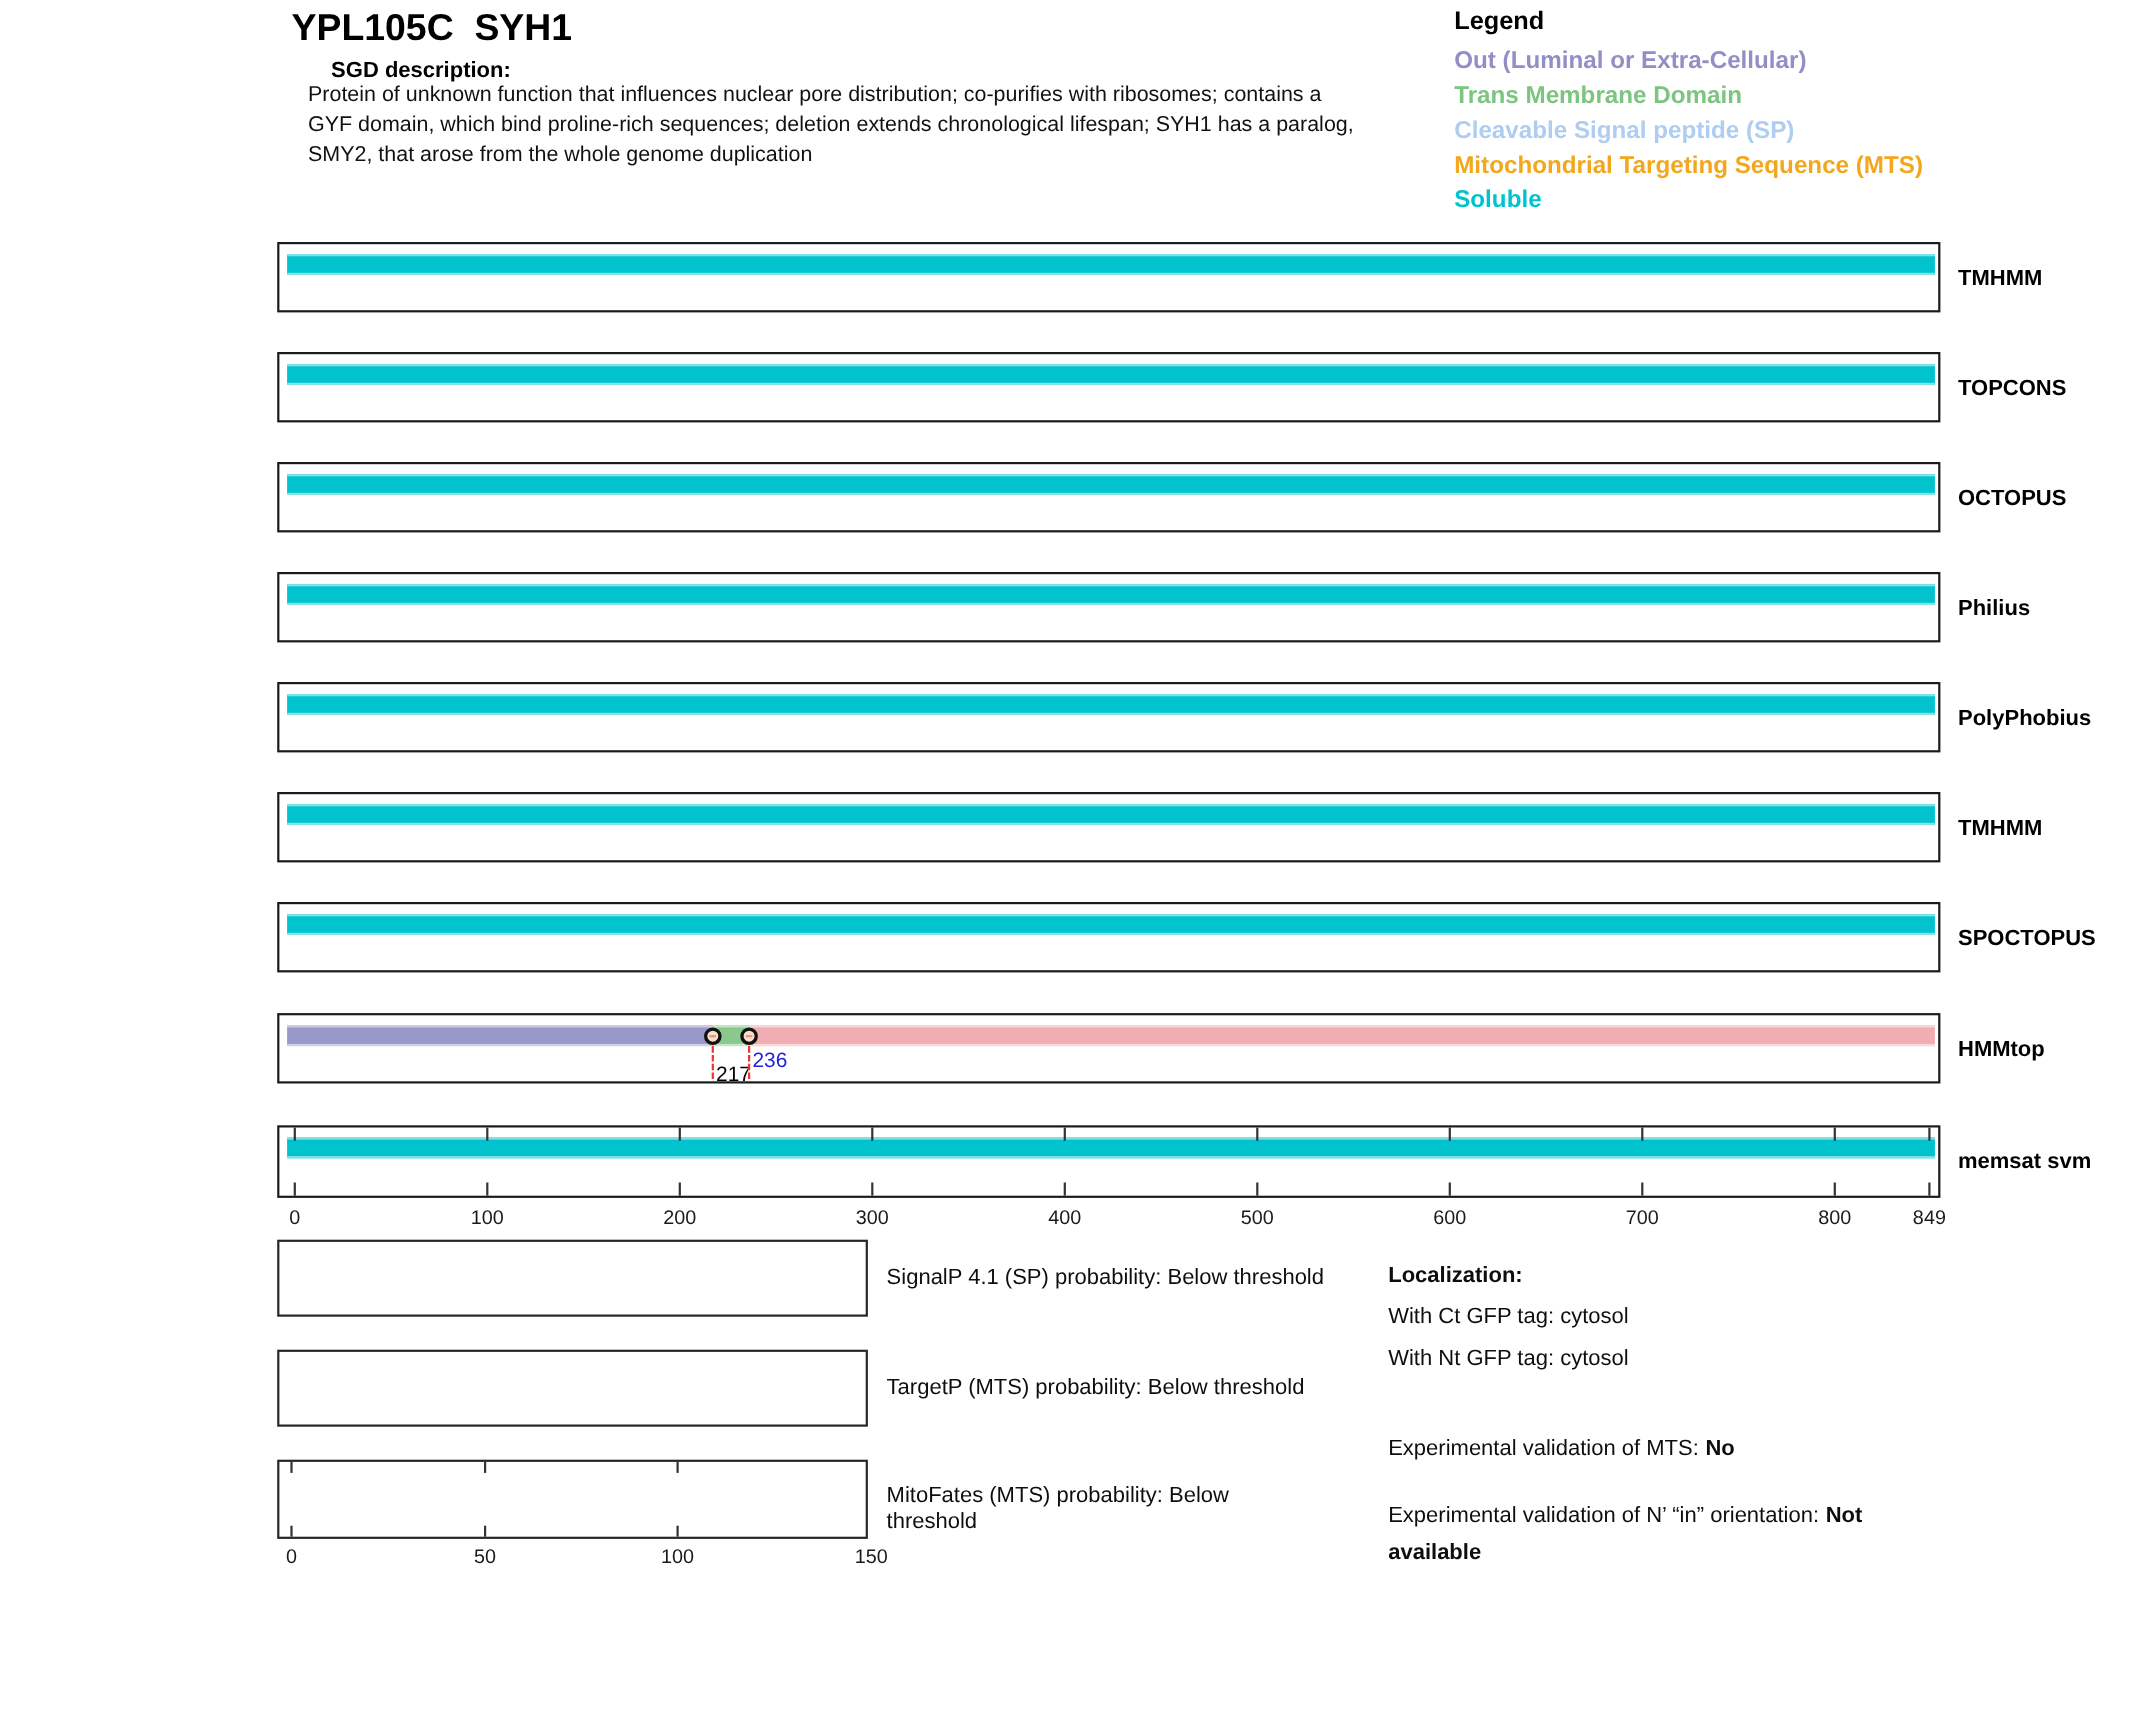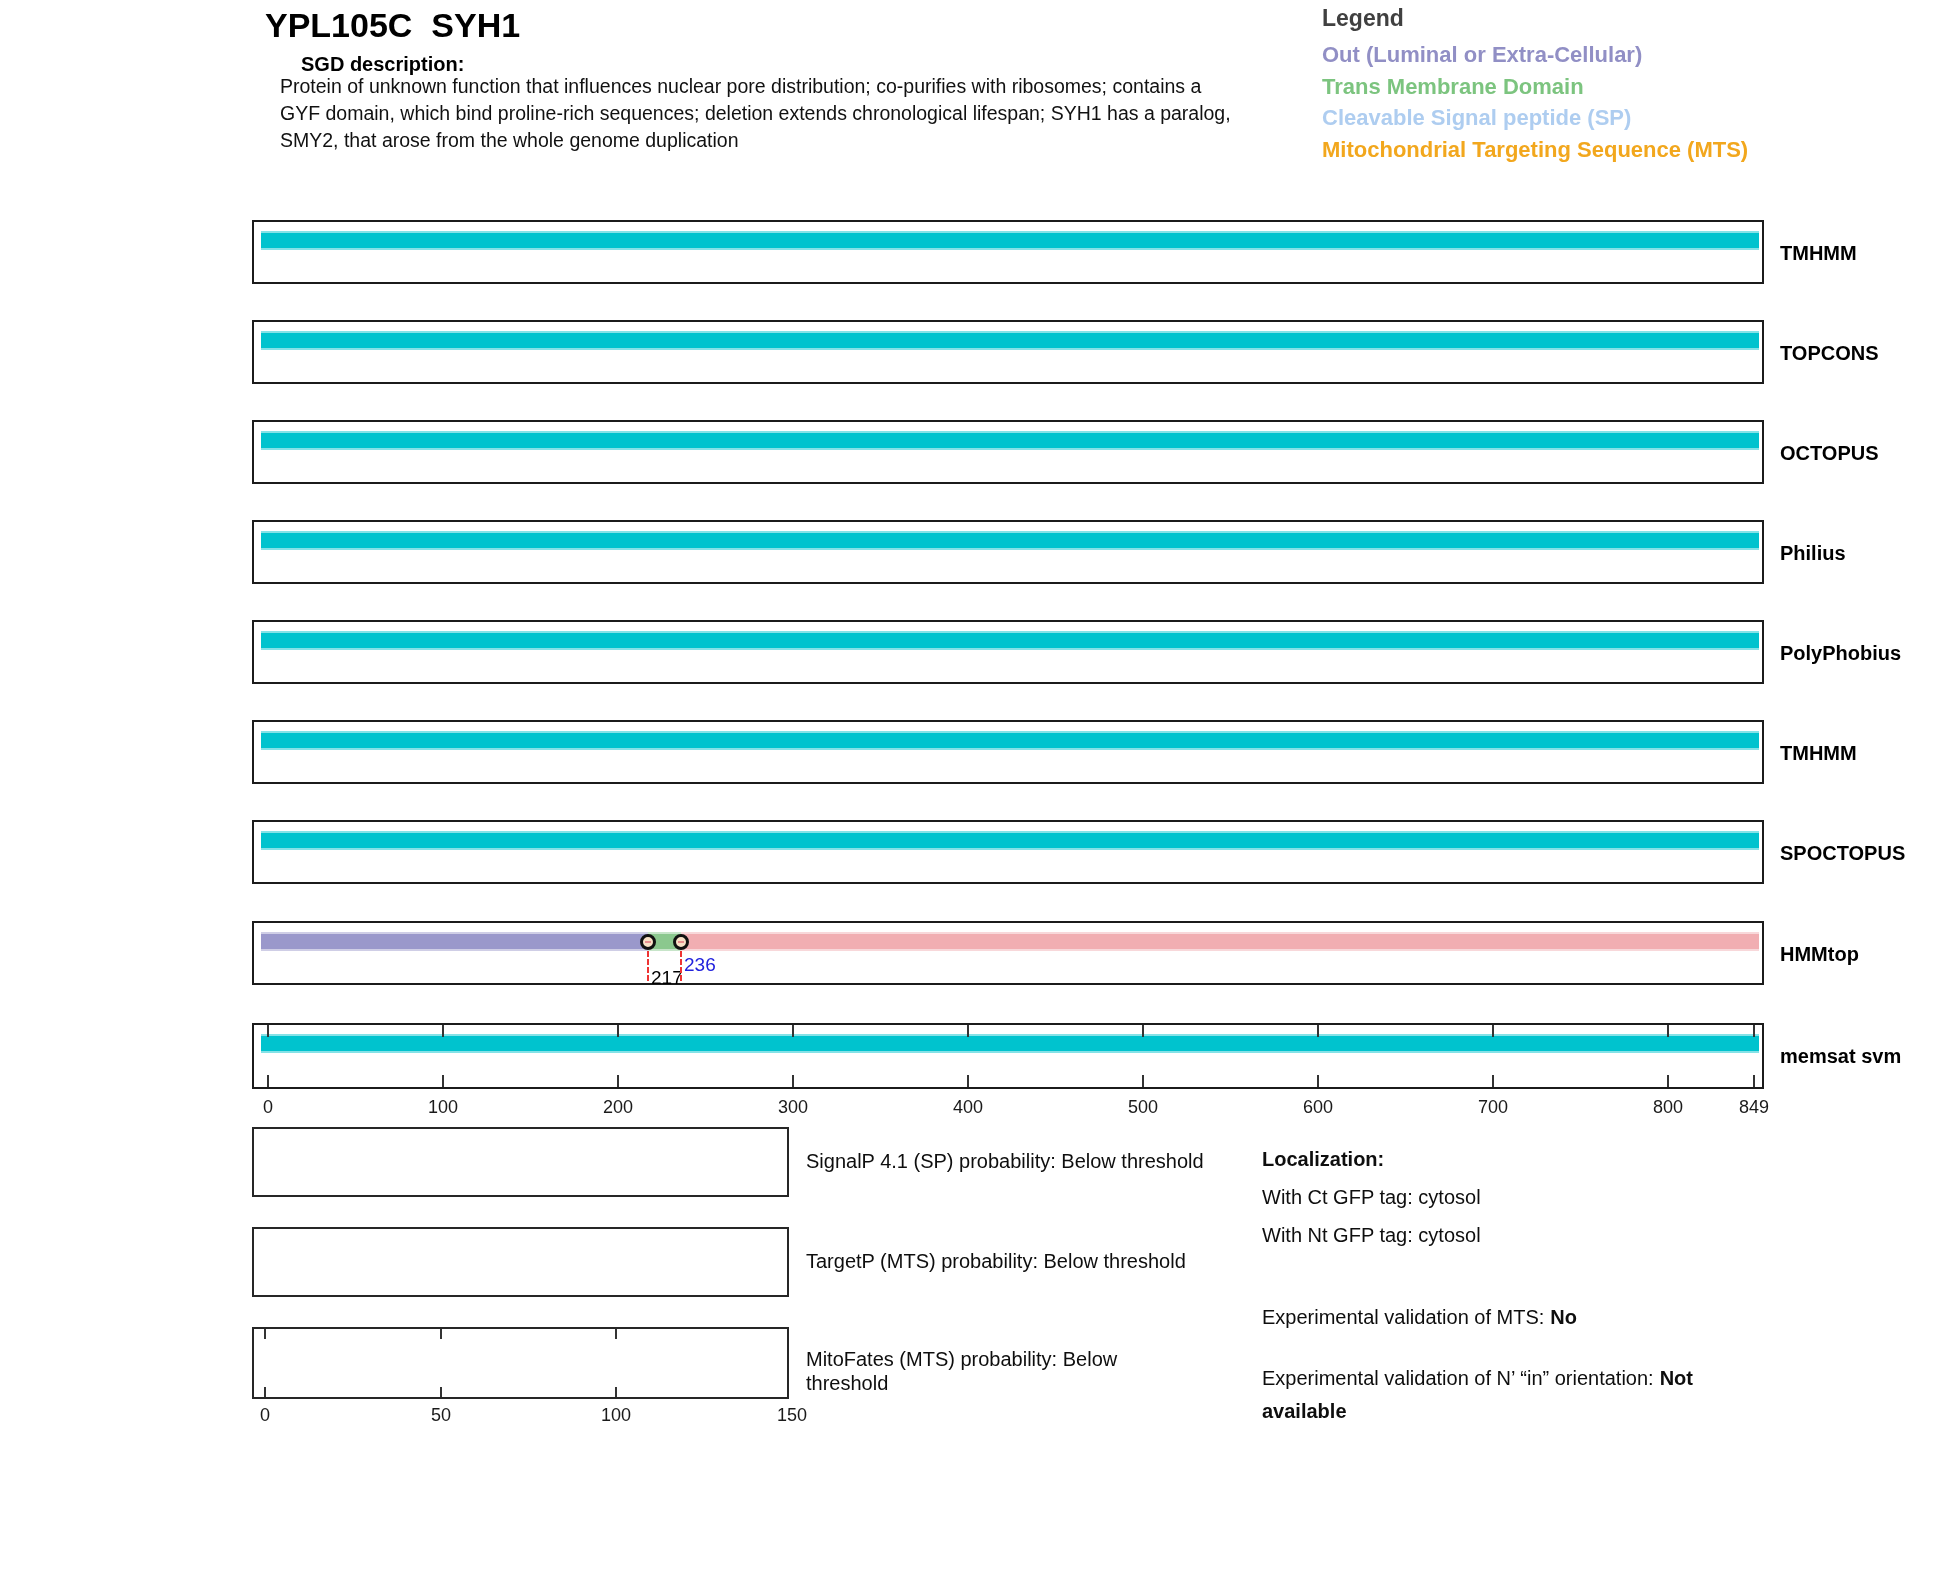--- a/index.html
+++ b/index.html
@@ -4,21 +4,21 @@
 <style>
   html,body{margin:0;padding:0;background:#fff;}
   body{font-family:"Liberation Sans","DejaVu Sans",sans-serif;color:#111;}
   #page{position:relative;width:1950px;height:1573px;background:#ffffff;overflow:hidden;}
   .layer{position:absolute;left:0;top:0;}
   #page-title{position:absolute;left:265px;top:6px;font-size:34px;font-weight:700;white-space:pre;color:#000;}
   #sgd-heading{position:absolute;left:265px;top:53px;font-size:20px;font-weight:700;color:#000;margin-left:36px;}
   #sgd-desc{position:absolute;left:280px;top:73px;font-size:19.5px;line-height:27px;color:#111;}
   #sgd-desc div{white-space:nowrap;}
   #legend{position:absolute;left:1322px;top:5px;}
-  #legend-title{font-size:23px;font-weight:700;color:#404040;}
+  #legend-title{font-size:23px;font-weight:700;color:#000000;}
   #legend-items{margin-top:7px;}
   .legend-item{font-size:22px;font-weight:700;line-height:31.5px;white-space:nowrap;}
   .track-box{position:absolute;background:#fff;border:2px solid #1b1b1b;box-sizing:border-box;}
   .track-label{position:absolute;font-size:20px;font-weight:700;white-space:nowrap;color:#000;line-height:24px;}
   .seg{position:absolute;box-sizing:border-box;}
   .tick{position:absolute;width:2px;background:#333;}
   .axis-lab{position:absolute;font-size:18px;text-align:center;color:#1a1a1a;}
   .plot-box{position:absolute;background:#fff;border:2px solid #262626;box-sizing:border-box;}
   .caption{position:absolute;font-size:20px;white-space:nowrap;color:#0e0e0e;line-height:24px;}
   .loc-line{position:absolute;font-size:20px;white-space:nowrap;color:#0e0e0e;}
@@ -39,20 +39,21 @@
       </div>
   </div>
 
   <div id="legend">
     <div id="legend-title">Legend</div>
     <div id="legend-items">
         <div class="legend-item" style="color: rgb(145, 143, 197);">Out (Luminal or Extra-Cellular)</div>
         <div class="legend-item" style="color: rgb(124, 196, 127);">Trans Membrane Domain</div>
         <div class="legend-item" style="color: rgb(174, 205, 240);">Cleavable Signal peptide (SP)</div>
         <div class="legend-item" style="color: rgb(242, 167, 29);">Mitochondrial Targeting Sequence (MTS)</div>
+        <div class="legend-item" style="color: rgb(0, 195, 206);">Soluble</div>
       </div>
   </div>
 
   <div id="tracks" class="layer">
       <div class="track-box" style="left: 252px; top: 220px; width: 1512px; height: 64px;"></div>
       <div class="seg" style="left: 261px; top: 231px; width: 1498px; height: 19px; background: rgb(0, 195, 206); border-top: 2px solid rgb(133, 226, 231); border-bottom: 2px solid rgb(133, 226, 231);"></div>
       <div class="track-label" style="left: 1780px; top: 241px;">TMHMM</div>
       <div class="track-box" style="left: 252px; top: 320px; width: 1512px; height: 64px;"></div>
       <div class="seg" style="left: 261px; top: 331px; width: 1498px; height: 19px; background: rgb(0, 195, 206); border-top: 2px solid rgb(133, 226, 231); border-bottom: 2px solid rgb(133, 226, 231);"></div>
       <div class="track-label" style="left: 1780px; top: 341px;">TOPCONS</div>

